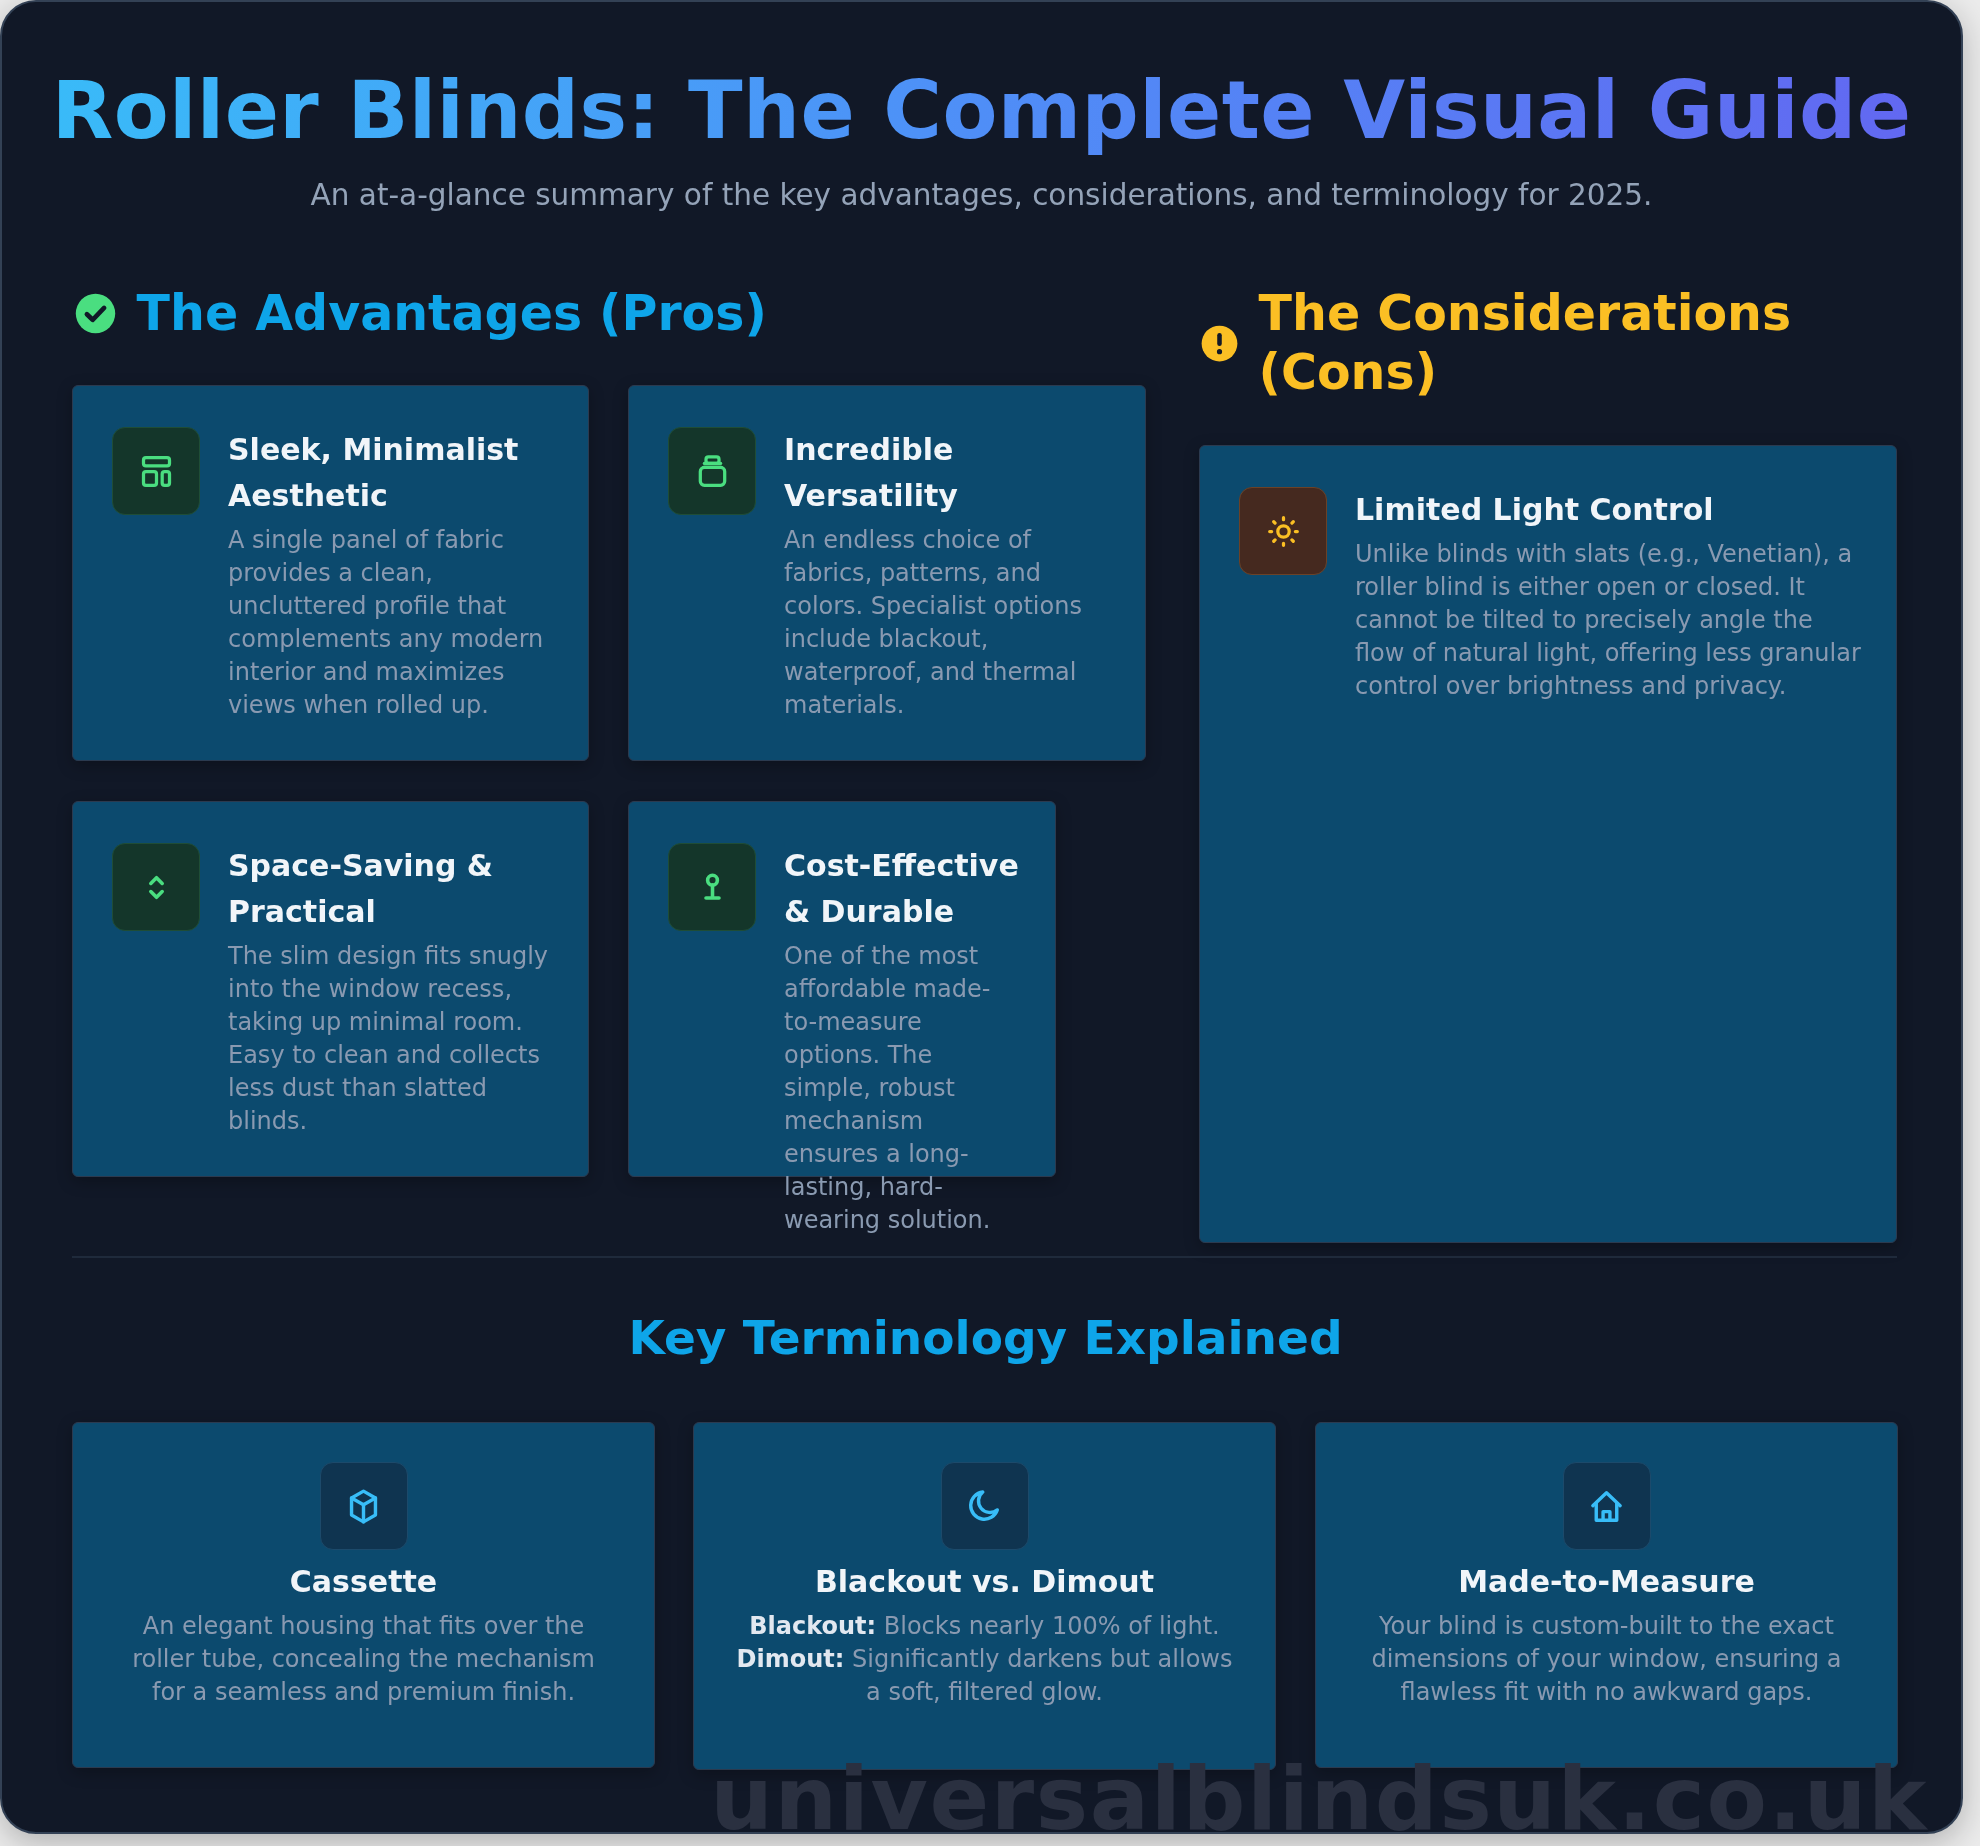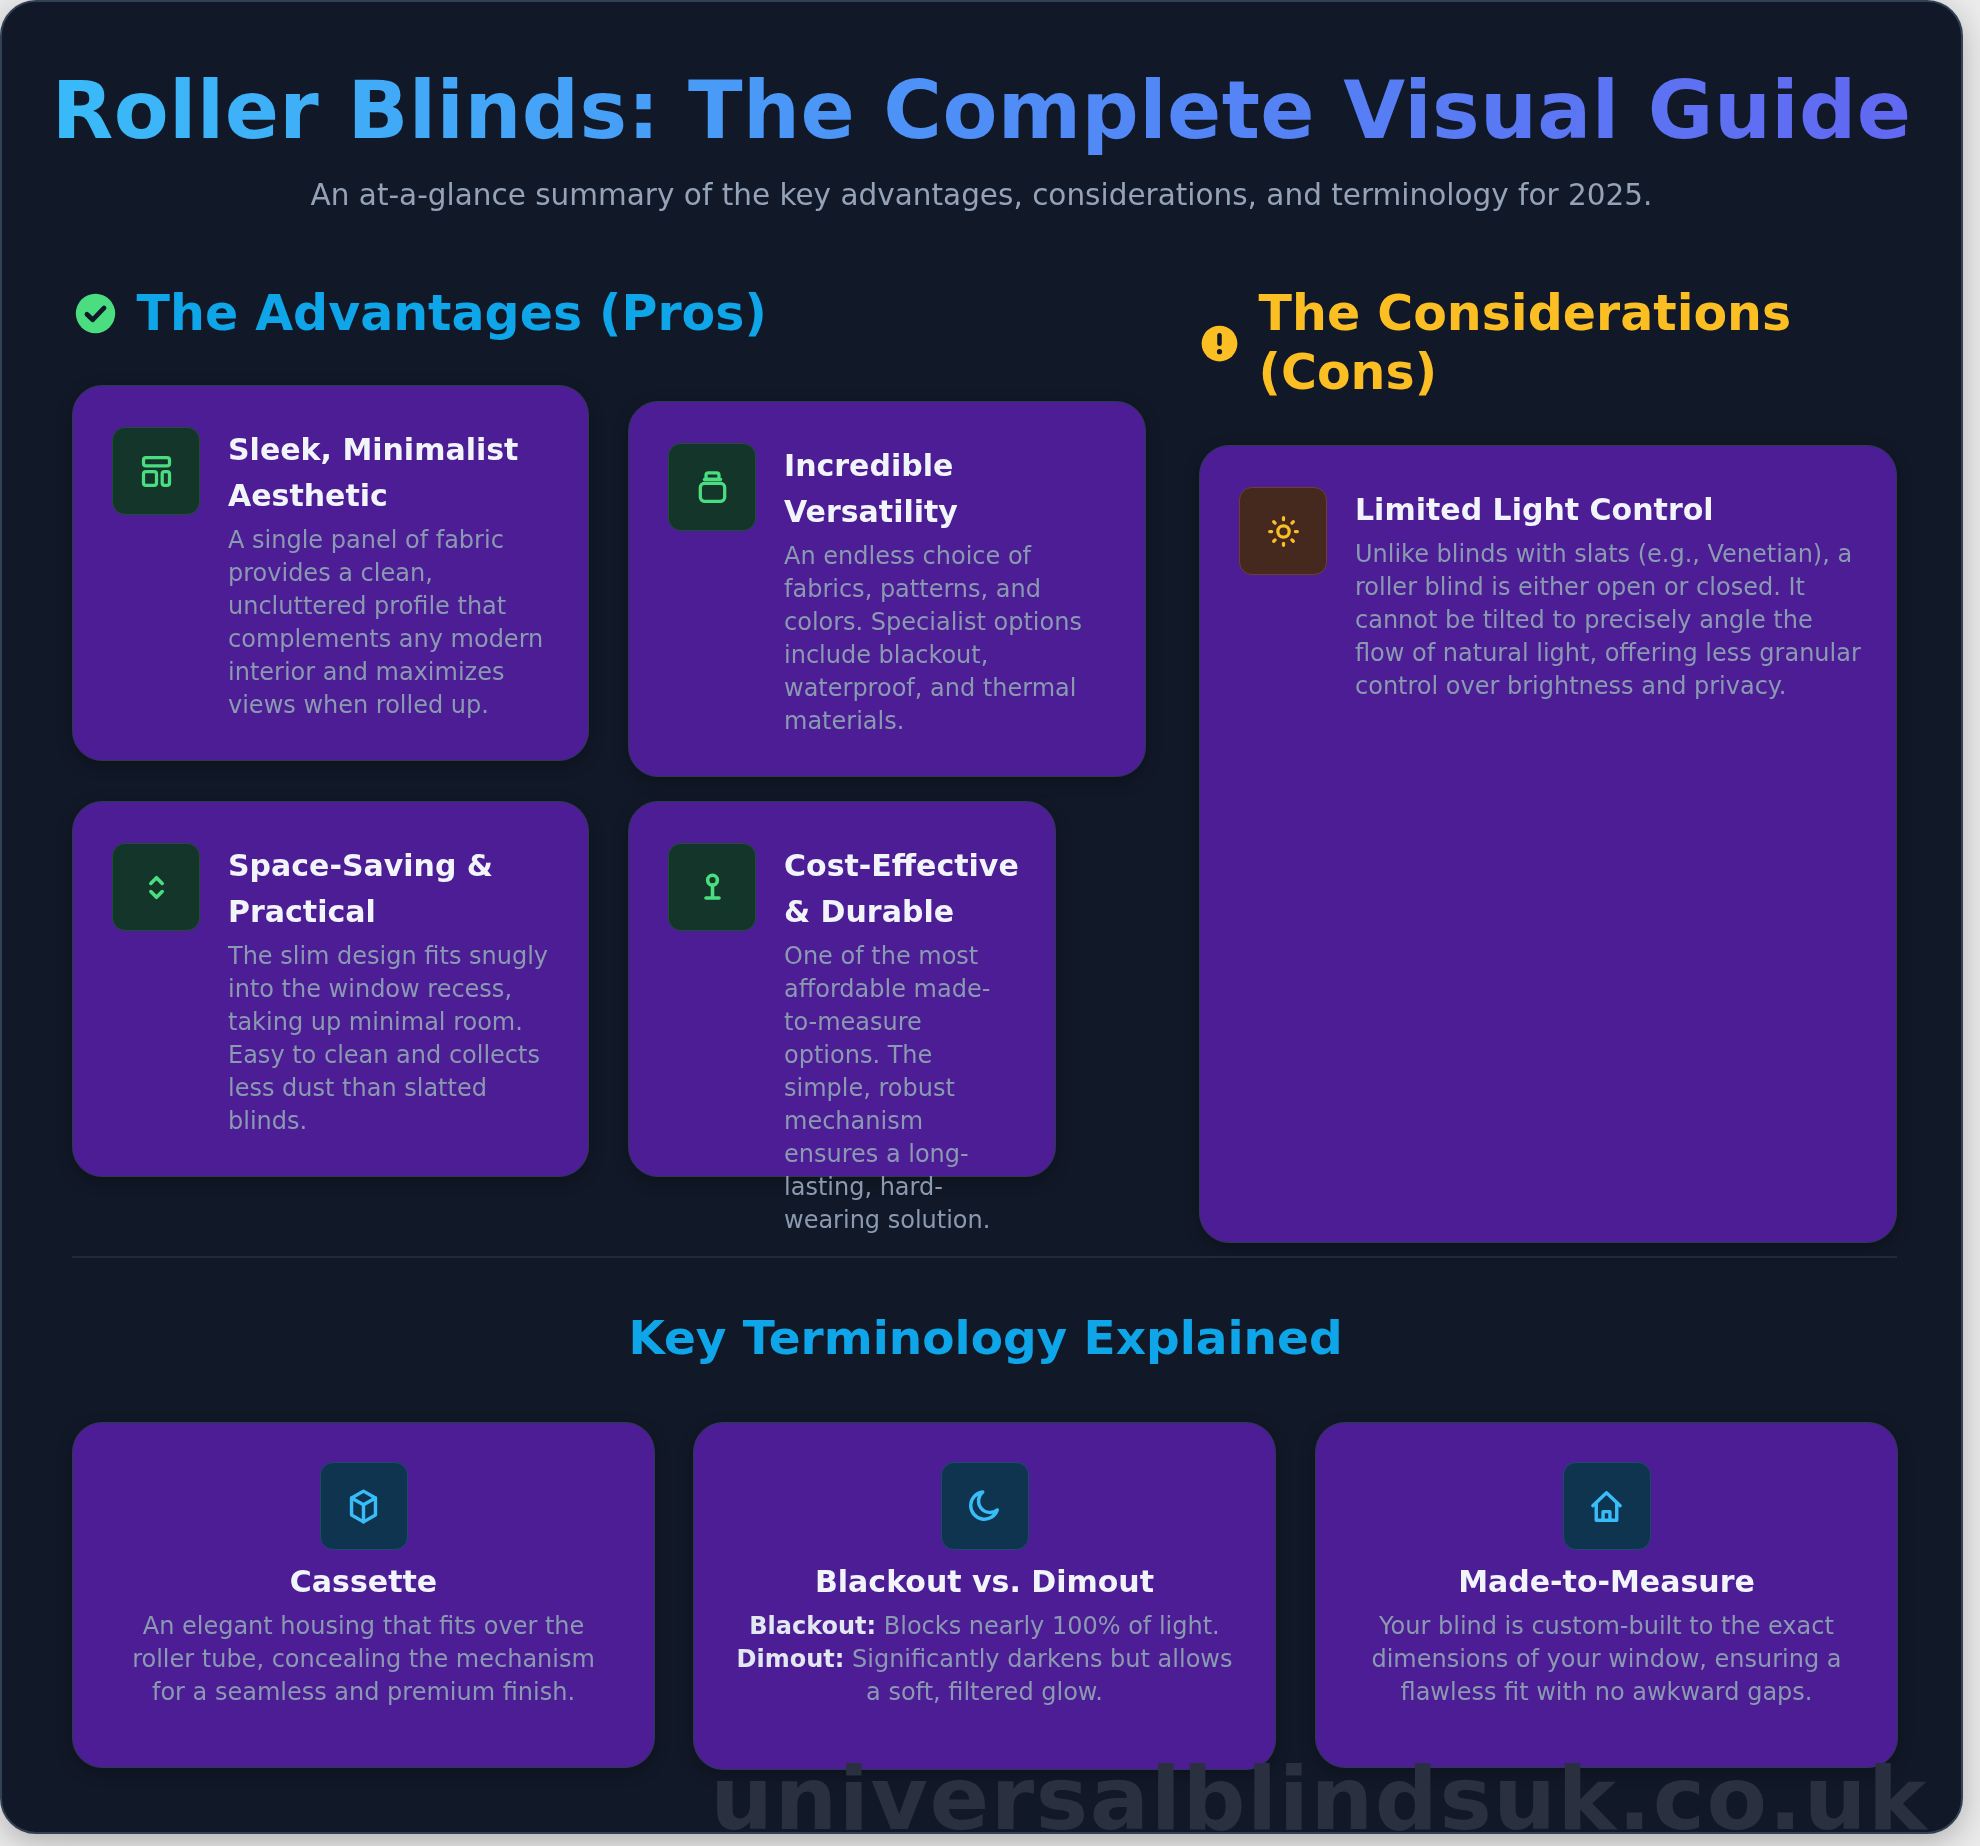--- a/index.html
+++ b/index.html
@@ -29,21 +29,21 @@
   .sec-head {
     position:absolute; display:flex; align-items:center; gap:19.6px;
     font-size:49px; font-weight:bold; line-height:59px; margin:0;
   }
   .sec-head .hicon { flex:0 0 auto; width:43px; height:43px; }
   .pros-head { left:72px; top:282px; color:#0ea5e9; }
   .cons-head { left:1198px; top:282px; color:#fbbf24; width:671px; }
   .cons-head .htext { display:block; }
   .card {
     position:absolute; box-sizing:border-box;
-    background:#4c1d95; border:1.6px solid #2b3a4f; border-radius:30px;
+    background:#0c4a6e; border:1.6px solid #2b3a4f; border-radius:6px;
     box-shadow: 0 4.9px 14.7px rgba(0,0,0,0.25);
   }
   .pcard { padding:41px 33px 33px 39px; }
   .pcard .ibox {
     position:absolute; left:39px; top:41px; width:88px; height:88px;
     border-radius:13px; box-sizing:border-box;
     display:flex; align-items:center; justify-content:center;
   }
   .ibox.green { background:#14362a; border:1.6px solid #1f4d36; }
   .ibox.amber { background:#45291f; border:1.6px solid #6b4227; }
@@ -100,21 +100,21 @@
         <rect x="4" y="12" width="8" height="8.5" rx="1.5"></rect>
         <rect x="15.5" y="12" width="4.5" height="8.5" rx="1.5"></rect>
       </svg>
     </div>
     <div class="body">
       <h3 class="ctitle">Sleek, Minimalist Aesthetic</h3>
       <p class="cdesc">A single panel of fabric provides a clean, uncluttered profile that complements any modern interior and maximizes views when rolled up.</p>
     </div>
   </div>
 
-  <div class="card pcard" style="left:626px; top:399px; width:518px; height:376px;">
+  <div class="card pcard" style="left:626px; top:383px; width:518px; height:376px;">
     <div class="ibox green">
       <svg width="39" height="39" viewBox="0 0 24 24" fill="none" stroke="#4ade80" stroke-width="2" stroke-linecap="round" stroke-linejoin="round">
         <rect x="8" y="3" width="8" height="4" rx="1.5"></rect>
         <path d="M6.5 9.5h11"></path>
         <rect x="4.5" y="9.5" width="15" height="11" rx="2.5"></rect>
         <path d="M7 7h10"></path>
       </svg>
     </div>
     <div class="body">
       <h3 class="ctitle">Incredible Versatility</h3>

